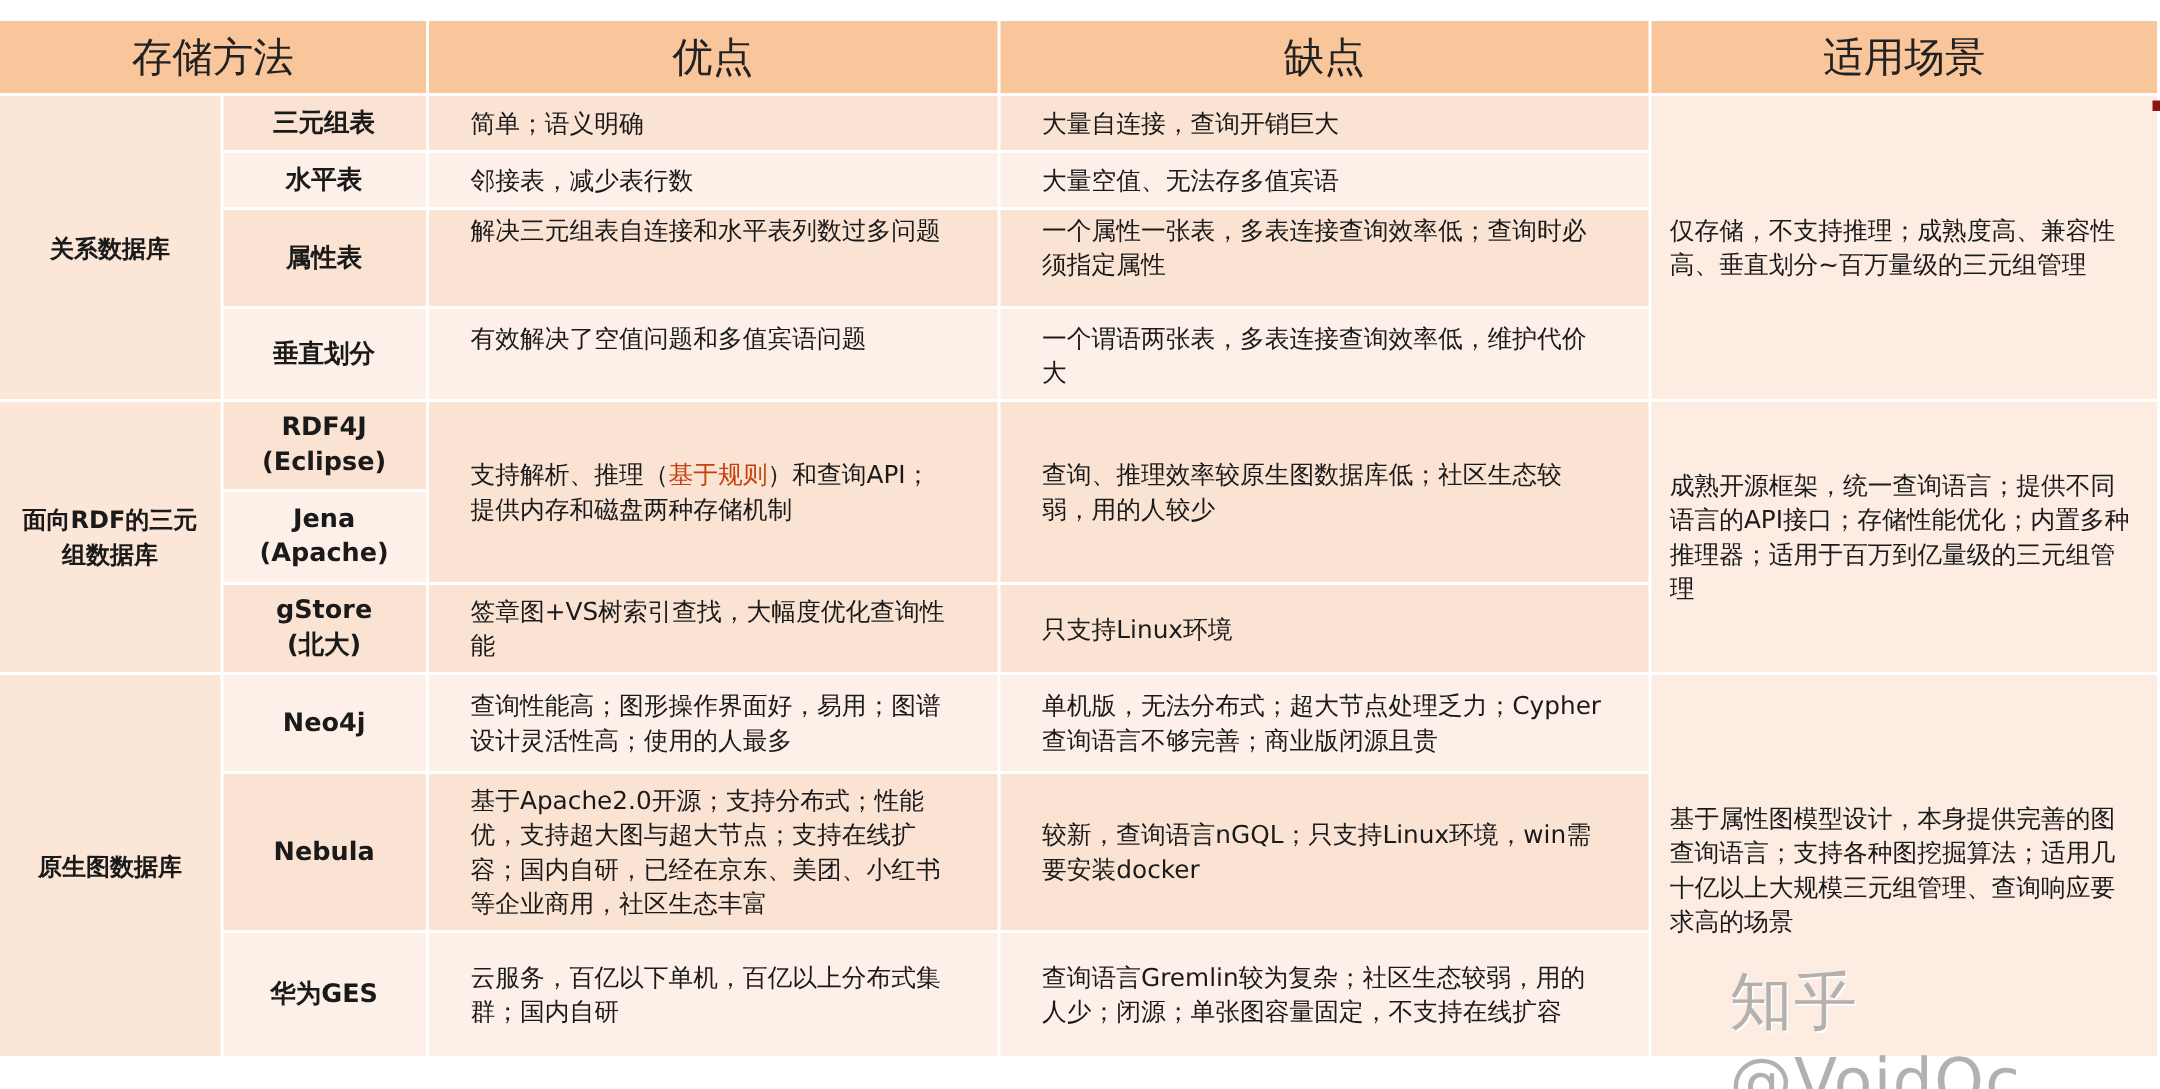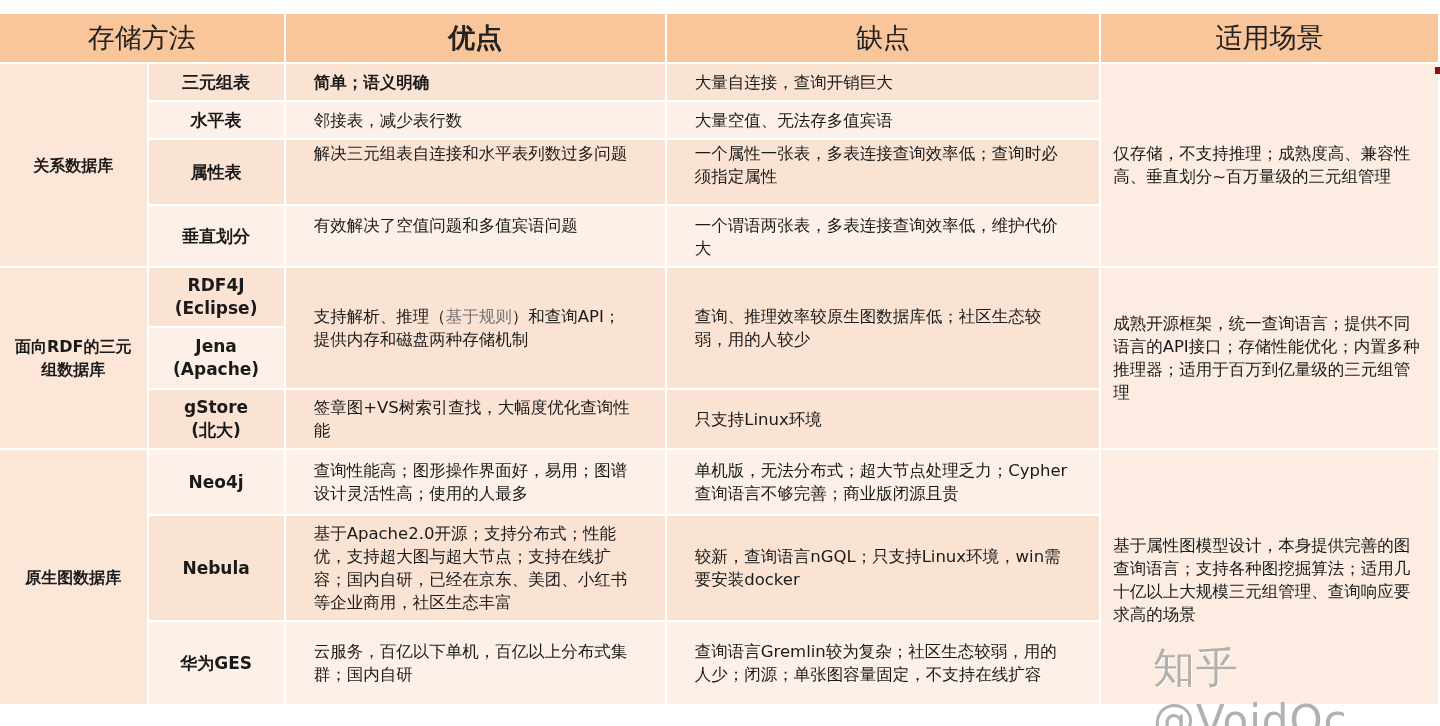--- a/index.html
+++ b/index.html
@@ -12,34 +12,34 @@
     border-collapse: separate; border-spacing: 2px 2px;
     margin-left: -2px; margin-top: -2px;
   }
   .tbl td, .tbl th { padding: 0; vertical-align: middle; }
   th {
     background: #f9c59a; height: 48px; font-weight: normal;
     font-size: 27px; color: #222; text-align: center;
   }
   .c1 { width: 146px; }
   .c2 { width: 142px; }
-  .c3 { width: 356px; font-weight: bold; }
+  .c3 { width: 356px; }
   .c4 { width: 420px; }
   .c5 { width: 352px; }
   td.cat {
     background: #fce6d8; font-weight: bold; font-size: 16px; text-align: center; line-height: 23px;
     padding: 0 6px;
   }
   td.name { font-weight: bold; font-size: 17px; text-align: center; line-height: 23px; }
   td.txt { font-size: 16.5px; line-height: 23px; padding: 2px 28px; vertical-align: top; }
   td.txt.mid { vertical-align: middle; }
   td.scene { background: #fcece2; font-size: 16.5px; line-height: 23px; padding: 0 12px; }
   .dark { background: #fbe3d4; }
   .light { background: #fdf0e8; }
-  .hl { color: #737373; }
+  .hl { color: #c2410c; }
   .marker { position: absolute; left: 1435px; top: 67px; width: 5px; height: 7px; background: #8b1414; }
   .watermark {
     position: absolute; left: 1120px; top: 640px; font-size: 42px; color: #b3b0ae;
     letter-spacing: 1px; text-shadow: 1px 1px 0 #ffffff; margin-left: 33px;
   }
 </style>
 </head>
 <body>
 
 <table class="tbl">

